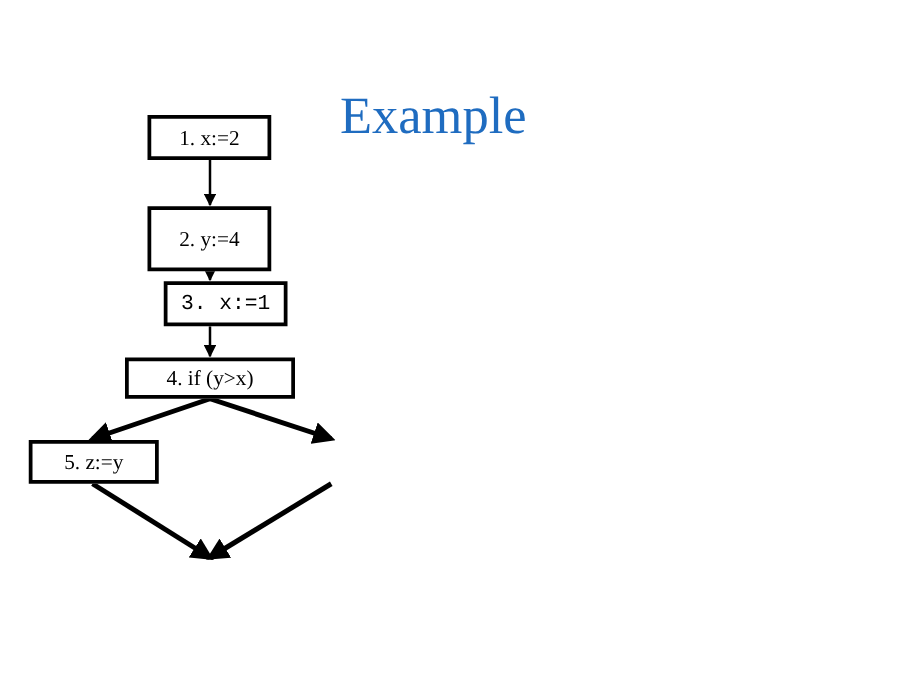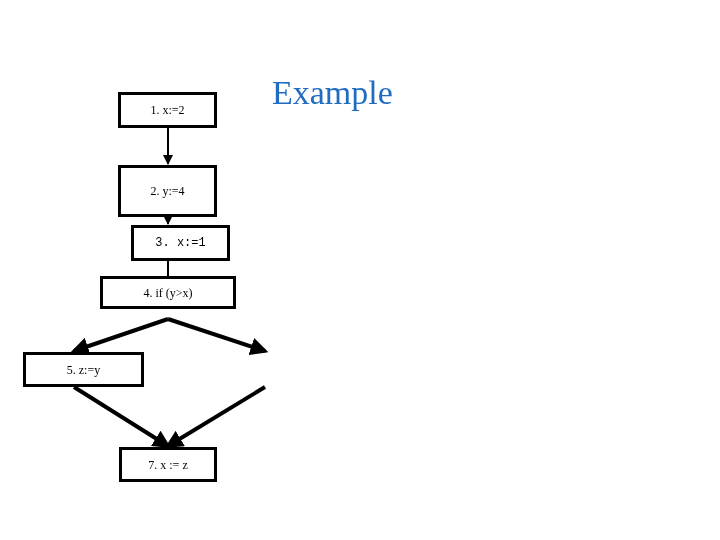--- a/index.html
+++ b/index.html
@@ -15,53 +15,53 @@
     overflow: hidden;
     font-family: "Liberation Serif", "DejaVu Serif", serif;
   }
   #slide-title {
     position: absolute;
     left: 272px;
     top: 70px;
     width: 200px;
     color: #1f6cc0;
     font-family: "Liberation Serif", "DejaVu Serif", serif;
-    font-size: 34px;
+    font-size: 42px;
     font-weight: normal;
     line-height: 46px;
     letter-spacing: 0px;
     white-space: nowrap;
   }
   #flow-svg {
     position: absolute;
     left: 0;
     top: 0;
     width: 720px;
     height: 540px;
   }
   .flow-node {
     position: absolute;
     box-sizing: border-box;
     background: #ffffff;
     border: 3px solid #000000;
     color: #000000;
     font-family: "Liberation Serif", "DejaVu Serif", serif;
-    font-size: 12px;
+    font-size: 17px;
     line-height: 1;
     display: flex;
     align-items: center;
     justify-content: center;
     white-space: nowrap;
     z-index: 2;
   }
   #node-1 { left: 118px; top: 92px;  width: 99px;  height: 36px; }
   #node-2 { left: 118px; top: 165px; width: 99px;  height: 52px; }
   #node-3 { left: 131px; top: 225px; width: 99px;  height: 36px; font-family: Liberation Mono, monospace; }
-  #node-4 { left: 100px; top: 276px; width: 136px; height: 33px; }
-  #node-5 { left: 23px;  top: 352px; width: 121px;  height: 35px; }
+  #node-4 { left: 100px; top: 286px; width: 136px; height: 33px; }
+  #node-5 { left: 23px;  top: 352px; width: 104px;  height: 35px; }
   #node-6 { left: 203px; top: 352px; width: 130px; height: 35px; }
   #node-7 { left: 119px; top: 447px; width: 98px;  height: 35px; }
 </style>
 </head>
 <body>
 
 <div id="slide">
 
   <div id="slide-title">Example</div>
 
@@ -94,15 +94,14 @@
 
   <div class="flow-node" id="node-2">2. y:=4</div>
 
   <div class="flow-node" id="node-3">3. x:=1</div>
 
   <div class="flow-node" id="node-4">4. if (y&gt;x)</div>
 
   <div class="flow-node" id="node-5">5. z:=y</div>
 
 
-  <div class="flow-node" id="node-7">7. x := z</div>
 
 </div>
 
 </body></html>

